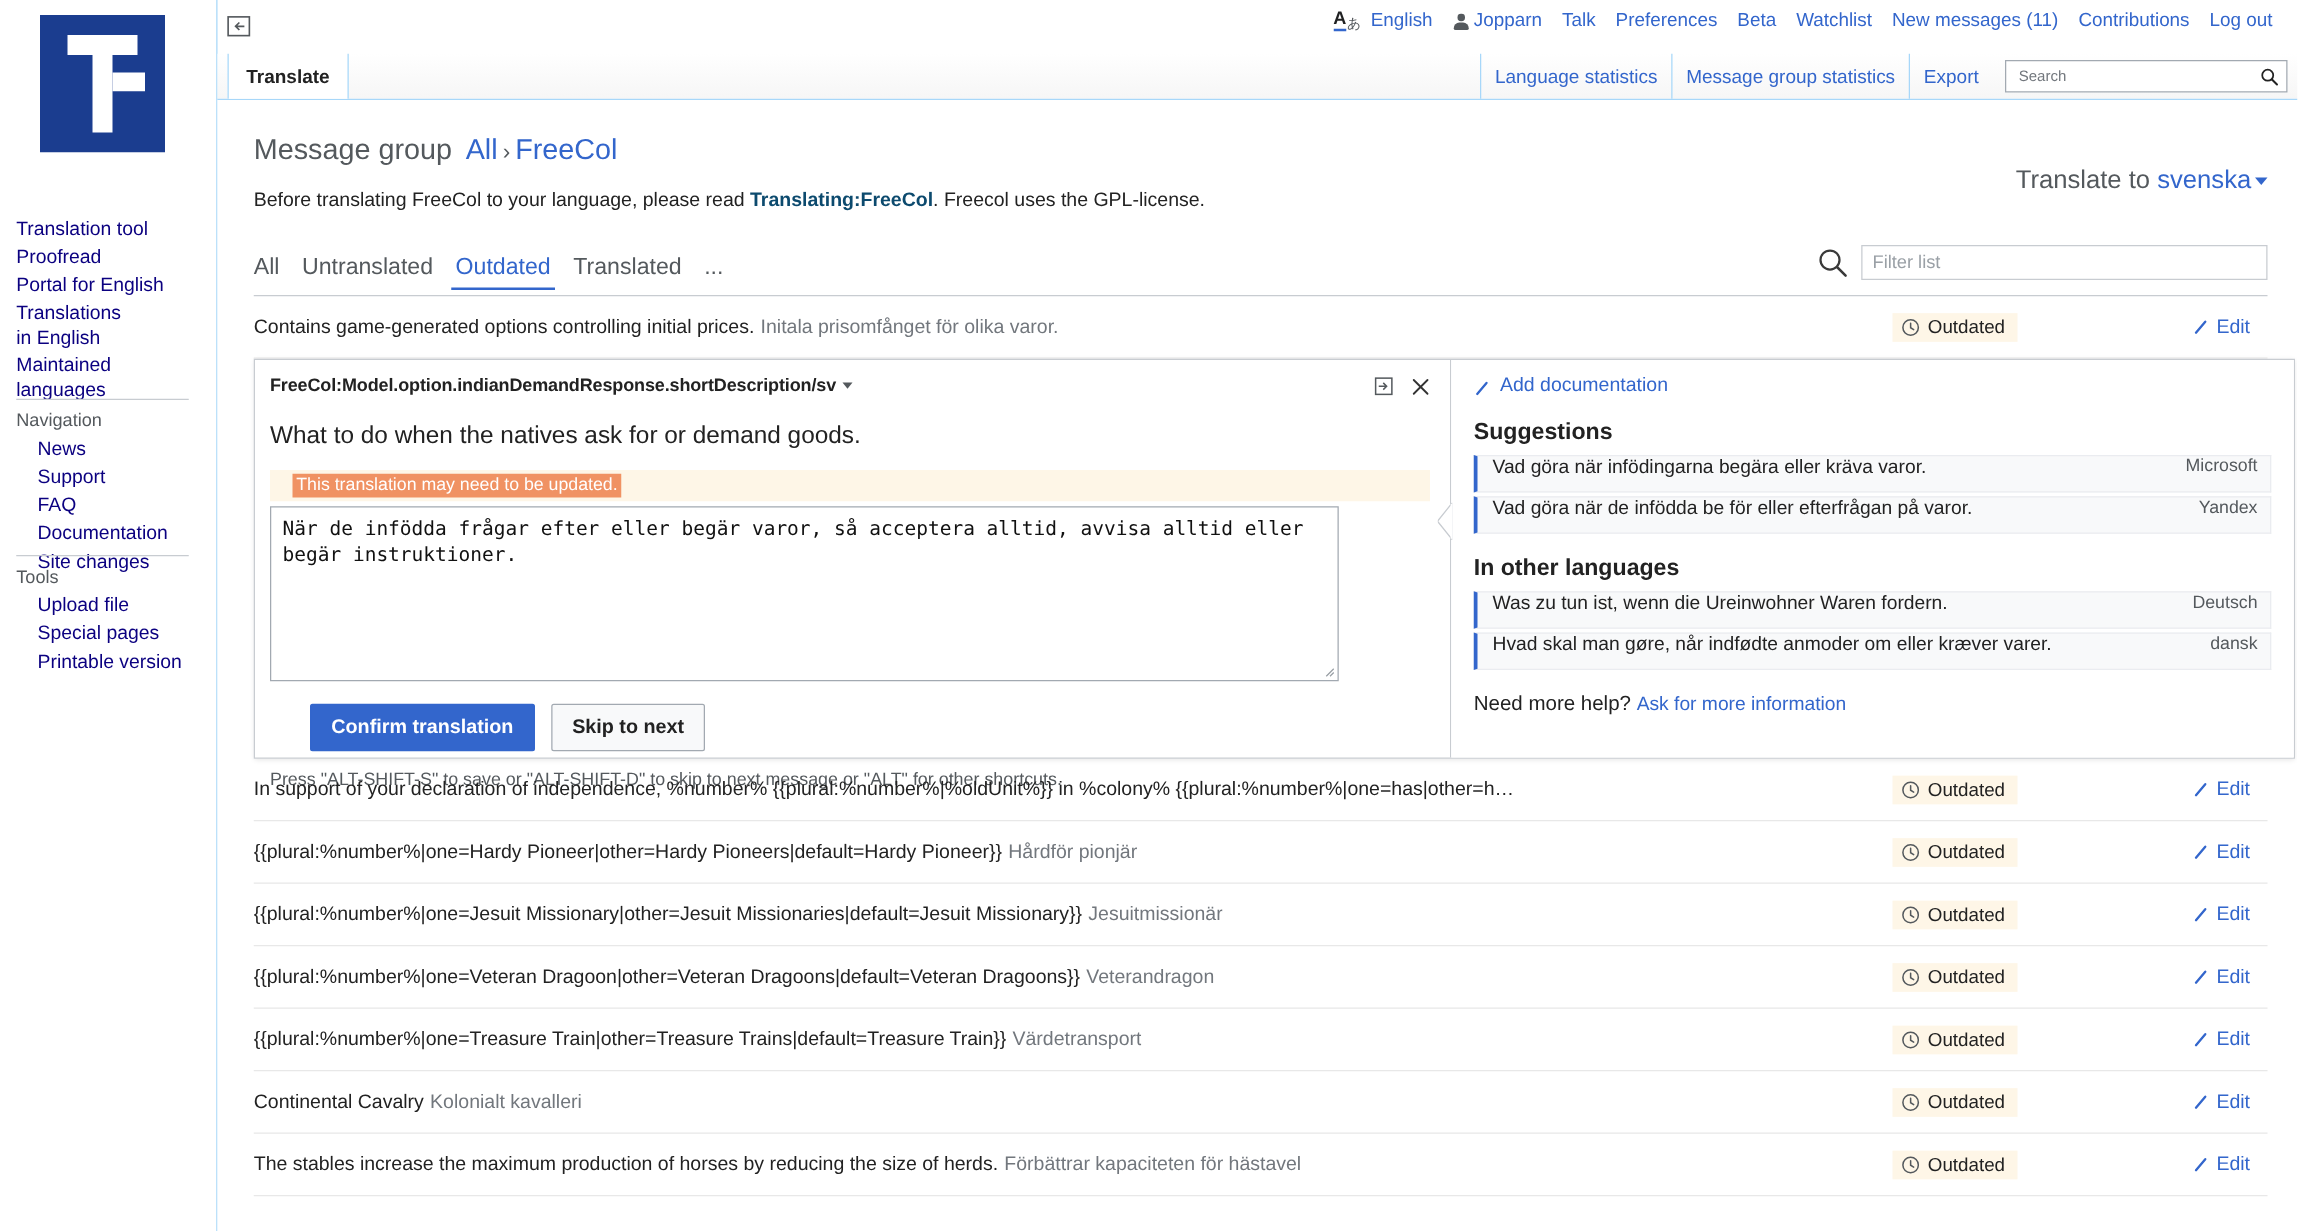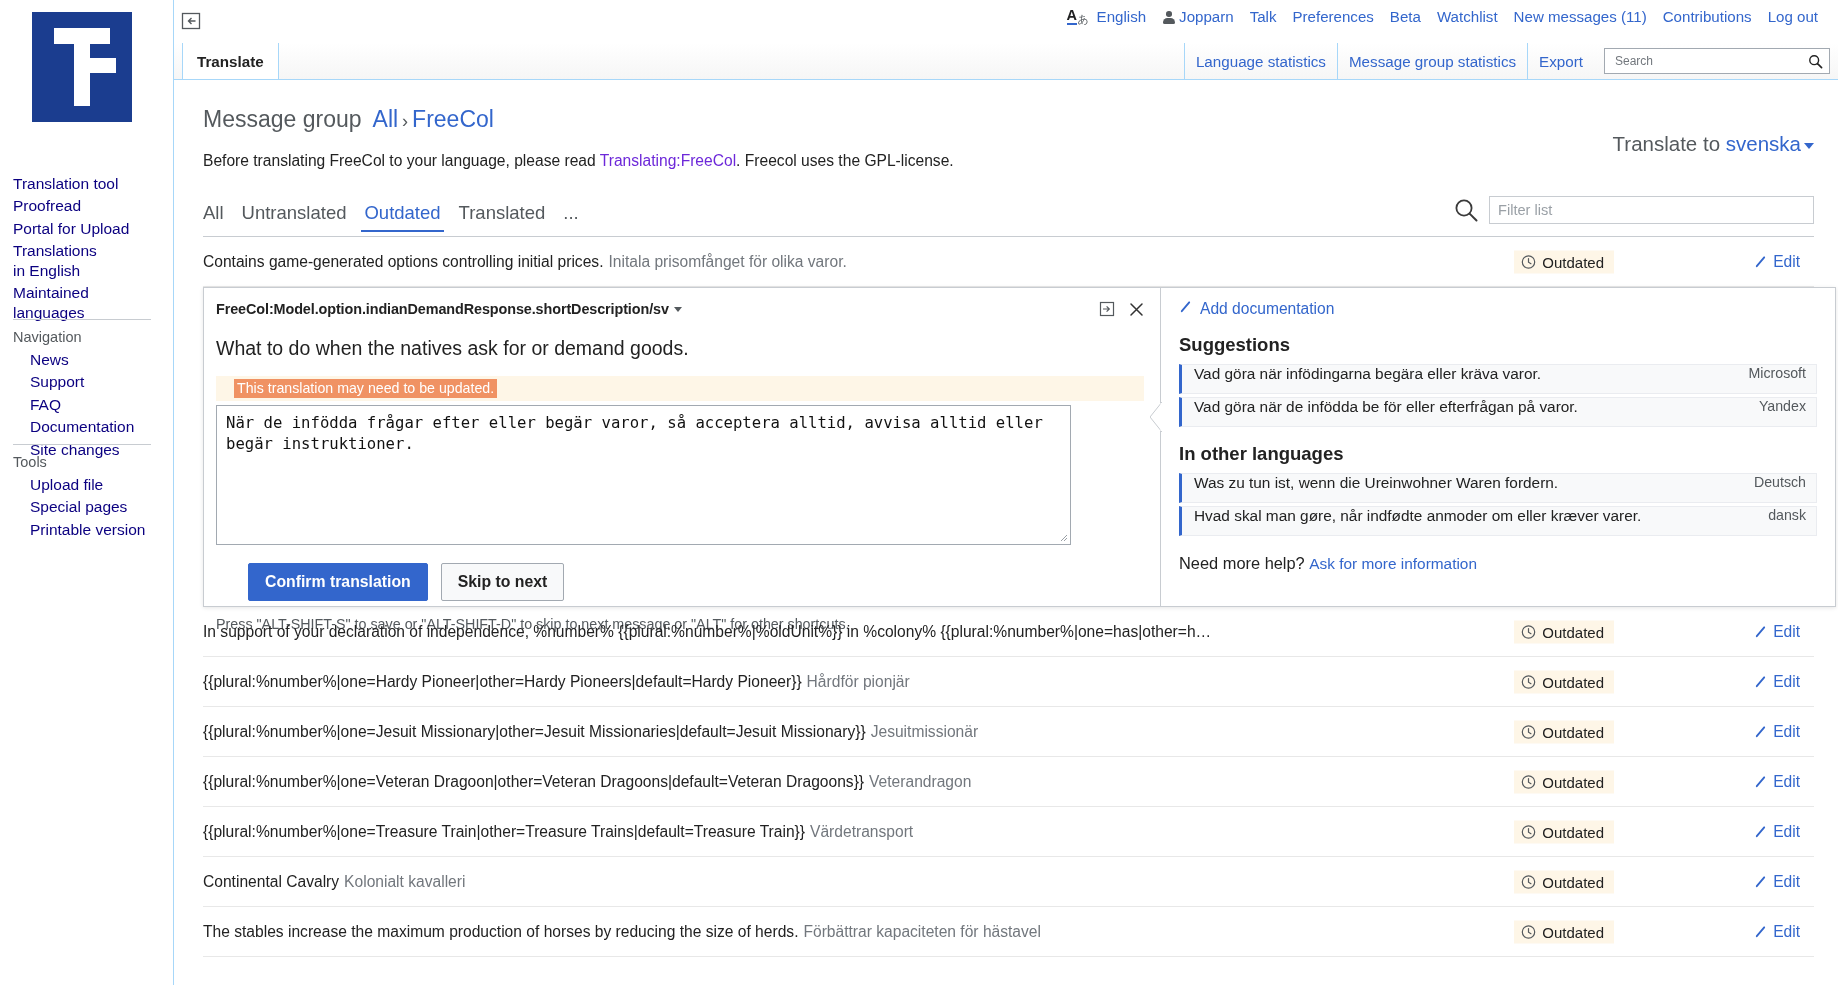--- a/index.html
+++ b/index.html
@@ -130,21 +130,21 @@
     font-size: 20.5px; color: #54595d; white-space: nowrap;
   }
   #translate-to .lang { color: #3366cc; cursor: pointer; }
   #translate-to .caret {
     display: inline-block; margin-left: 3px;
     border-left: 5px solid transparent; border-right: 5px solid transparent;
     border-top: 6px solid #3366cc; vertical-align: 2px;
   }
 
   #mg-desc { margin-top: 19px; font-size: 15.6px; color: #222; }
-  #mg-desc a { color: #6d28d9; text-decoration: none; cursor: pointer; }
+  #mg-desc a { color: #0c4a6e; text-decoration: none; cursor: pointer; font-weight: bold; }
 
   
   #filter-strip {
     margin-top: 32px; position: relative; height: 35px;
     border-bottom: 1px solid #c8ccd1;
   }
   #filter-tabs { display: flex; align-items: flex-start; gap: 0px; }
   .ftab {
     font-size: 18.5px; color: #54595d; padding: 0 9px 8px 9px;
     cursor: pointer; position: relative;
@@ -264,21 +264,21 @@
 
   #editor-right {
     flex: 1; position: relative; padding: 12px 18px 0 18px; background: #ffffff;
   }
   
   #bubble-tail {
     position: absolute; left: -11px; top: 114px; width: 12px; height: 30px;
     overflow: hidden;
   }
   #add-doc {
-    display: flex; align-items: flex-start; gap: 8px;
+    display: flex; align-items: flex-end; gap: 8px;
     color: #3366cc; font-size: 15.6px; cursor: pointer;
   }
   .panel-heading {
     font-size: 18.5px; font-weight: bold; color: #222;
     margin-top: 16px; margin-bottom: 8px;
   }
   .sugg-item {
     background: #f8f9fa; border: 1px solid #eaecf0; border-left: 3px solid #3366cc;
     height: 30px; display: flex; align-items: flex-start;
     padding: 0 10px 0 12px; margin-bottom: 3px; cursor: pointer;
@@ -298,21 +298,21 @@
     <svg width="100" height="110" viewBox="0 0 100 110">
       <rect x="0" y="0" width="100" height="110" fill="#1b3d8f"></rect>
       <path d="M22 16 h56 v16 h-20 v62 h-16 v-62 h-20 z" fill="#ffffff"></path>
       <rect x="58" y="46" width="26" height="15" fill="#ffffff"></rect>
     </svg>
   </div>
 
   <div class="sidebar-block" style="top:172px;">
     <a class="sidebar-link">Translation tool</a>
     <a class="sidebar-link">Proofread</a>
-    <a class="sidebar-link">Portal for Upload</a>
+    <a class="sidebar-link">Portal for English</a>
     <a class="sidebar-link" style="max-width:110px;">Translations in English</a>
     <a class="sidebar-link" style="max-width:95px;">Maintained languages</a>
   </div>
 
   <div class="sidebar-block" style="top:312px;">
     <div class="sidebar-rule"></div>
     <div class="sidebar-portlet-heading">Navigation</div>
     <a class="sidebar-link indent">News</a>
     <a class="sidebar-link indent">Support</a>
     <a class="sidebar-link indent">FAQ</a>

